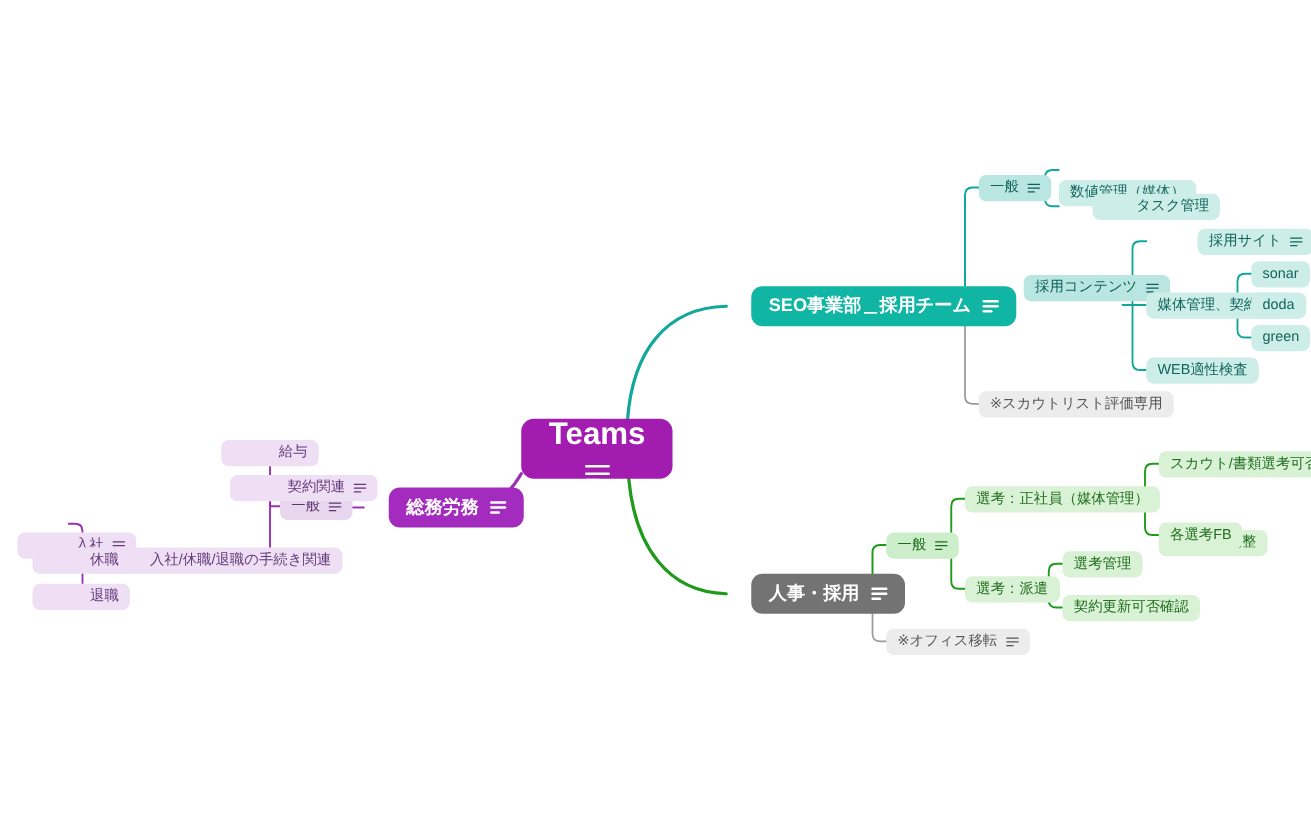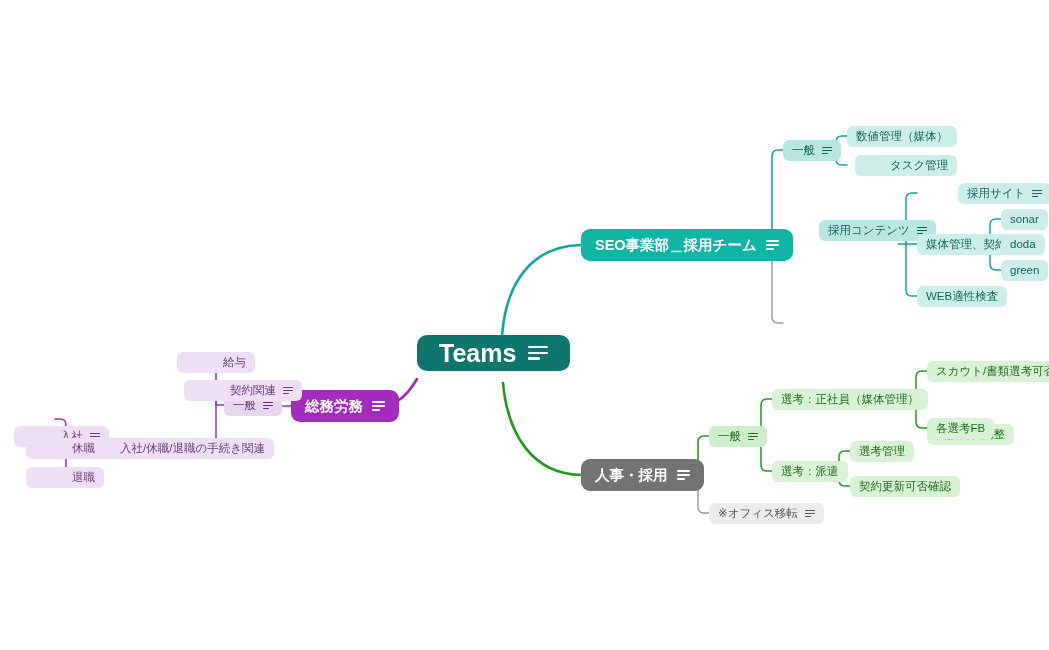--- a/index.html
+++ b/index.html
@@ -9,25 +9,25 @@
     -webkit-font-smoothing:antialiased;
   }
   #canvas{position:relative;width:1049px;height:650px;}
   svg.links{position:absolute;left:0;top:0;width:1049px;height:650px;pointer-events:none;}
 
   .node{position:absolute;display:flex;align-items:center;gap:6px;
         box-sizing:border-box;white-space:nowrap;line-height:1;}
 
   
   .root{
-    background:#0f766e;color:#ffffff;border-radius:10px;
-    padding:0 22px;height:36px;font-size:25px;font-weight:700;gap:12px;
+    background:#a21caf;color:#ffffff;border-radius:10px;
+    padding:0 22px;height:48px;font-size:25px;font-weight:700;gap:12px;flex-direction:column;
   }
   
-  .b1{color:#ffffff;border-radius:9px;padding:0 14px;height:32px;font-size:14.5px;font-weight:700;gap:9px;}
+  .b1{color:#ffffff;border-radius:9px;padding:0 14px;height:32px;font-size:14.5px;font-weight:700;gap:9px;margin-left:20px;}
   .b1.teal{background:#11b5a4;}
   .b1.green{background:#737373;}
   .b1.purple{background:#a32bbd;}
 
   
   .chip{border-radius:6px;padding:0 9px;height:21px;font-size:11.5px;gap:7px;}
   .chip.teal{background:#b9e6e0;color:#0f5f59;}
   .chip.tealpale{background:#cdeee8;color:#12645d;}
   .chip.green{background:#cdeecb;color:#1d6a1b;}
   .chip.greenpale{background:#d9f2d6;color:#216d1f;}
@@ -138,24 +138,24 @@
   </div>
 
   <div class="node chip teal" style="left:783px;top:140px;">
     <span>一般</span>
     <span class="ic sm">
         <i></i>
         <i></i>
         <i></i>
       </span>
   </div>
-  <div class="node chip tealpale" style="left:847px;top:126px;">
+  <div class="node chip tealpale" style="left:847px;top:144px;">
     <span>数値管理（媒体）</span>
   </div>
-  <div class="node chip tealpale" style="left:855px;top:155px;padding-left:35px;">
+  <div class="node chip tealpale" style="left:874px;top:155px;padding-left:35px;">
     <span>タスク管理</span>
   </div>
 
   <div class="node chip teal" style="left:783px;top:220px;margin-left:36px;">
     <span>採用コンテンツ</span>
     <span class="ic sm">
         <i></i>
         <i></i>
         <i></i>
       </span>
@@ -182,20 +182,23 @@
   <div class="node chip tealpale" style="left:1001px;top:234px;">
     <span>doda</span>
   </div>
   <div class="node chip tealpale" style="left:1001px;top:260px;">
     <span>green</span>
   </div>
   <div class="node chip tealpale" style="left:917px;top:286px;">
     <span>WEB適性検査</span>
   </div>
 
+  <div class="node chip gray" style="left:783px;top:313px;">
+    <span>※スカウトリスト評価専用</span>
+  </div>
 
   <div class="node b1 green" style="left:581px;top:459px;">
     <span>人事・採用</span>
     <span class="ic md">
         <i></i>
         <i></i>
         <i></i>
       </span>
   </div>
 

